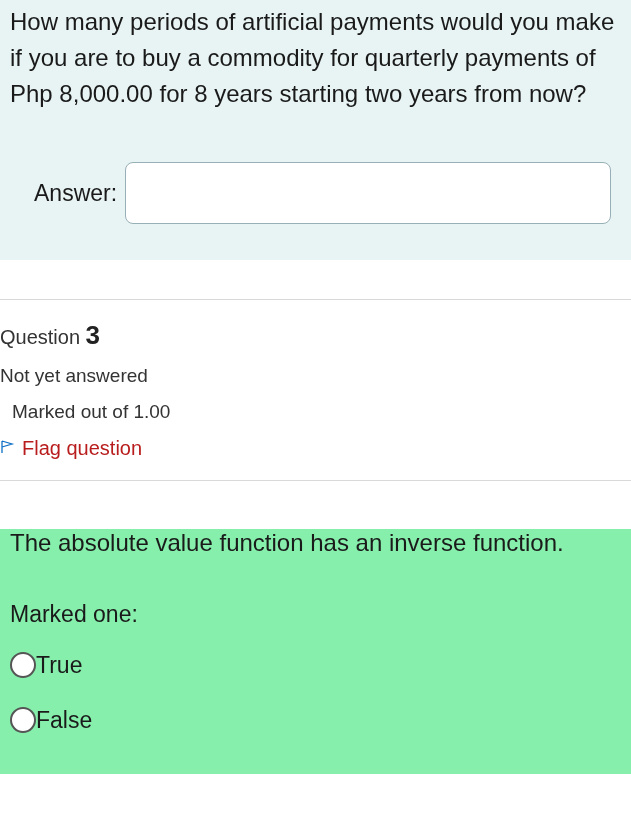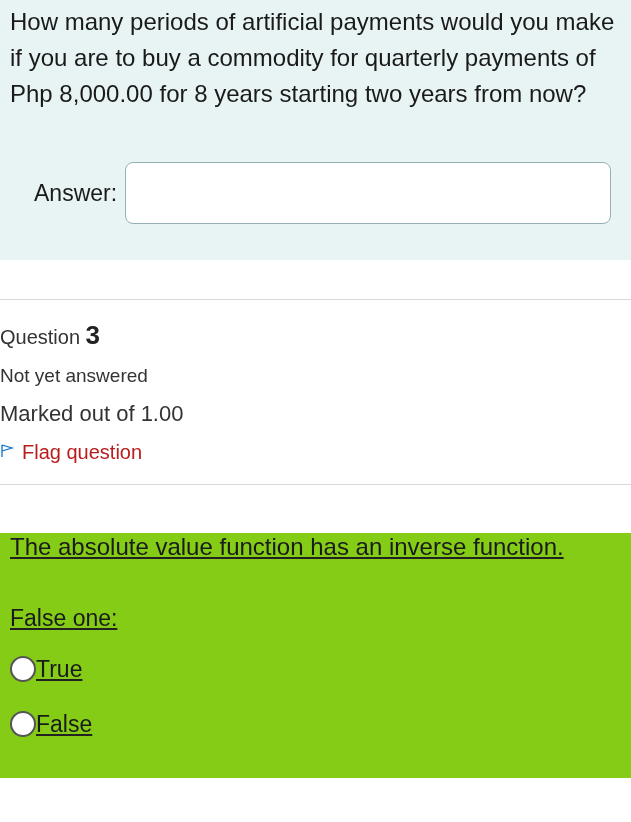--- a/index.html
+++ b/index.html
@@ -7,26 +7,26 @@
     .q1 { background: #e8f4f4; padding: 4px 10px 36px 10px; }
     .q1-text { font-size: 24px; line-height: 1.5; color: #1a1a1a; }
     .answer-row { margin-top: 50px; display: flex; align-items: center; gap: 8px; margin-left: 24px; }
     .answer-label { font-size: 23px; color: #1a1a1a; }
     .answer-input { flex: 1; max-width: 486px; height: 62px; border: 1px solid #97b0b6; border-radius: 8px; font-size: 18px; padding: 0 12px; background: #fff; }
     .divider { height: 40px; background: #fff; border-bottom: 1px solid #d9d9d9; }
     .q3-header { padding: 20px 10px 20px 0; border-bottom: 1px solid #d9d9d9; background: #fff; }
     .q3-title { font-size: 20px; color: #333; }
     .q3-num { font-size: 26px; font-weight: 600; color: #222; }
     .q3-status { font-size: 19px; color: #333; margin-top: 14px; }
-    .q3-marks { font-size: 22px; color: #333; margin-top: 14px; }
+    .q3-marks { font-size: 19px; color: #333; margin-top: 14px; margin-left: 12px; }
     .flag-row { margin-top: 14px; display: flex; align-items: center; gap: 6px; }
     .flag-icon { display: inline-block; }
     .flag-text { font-size: 20px; color: #b91c1c; }
     .spacer2 { height: 48px; background: #fff; }
-    .q3-body { padding: 0 10px 40px 10px; background: #84cc16; text-decoration: underline; }
+    .q3-body { padding: 0 10px 40px 10px; background: #86efac; }
     .q3-question { font-size: 24px; color: #1a1a1a; }
     .select-label { font-size: 23px; color: #1a1a1a; margin-top: 44px; }
     .opt-row { display: flex; align-items: flex-start; gap: 0; margin-top: 24px; }
     .opt-row + .opt-row { margin-top: 28px; }
     .radio { width: 26px; height: 26px; border: 2px solid #555; border-radius: 50%; background: #fff; flex-shrink: 0; }
     .opt-label { font-size: 23px; color: #1a1a1a; }
   </style>
 </head>
 <body>
 
@@ -53,21 +53,21 @@
         </svg>
     </span>
     <span class="flag-text">Flag question</span>
   </div>
 </div>
 
 <div class="spacer2"></div>
 
 <div class="q3-body">
   <div class="q3-question">The absolute value function has an inverse function.</div>
-  <div class="select-label">False one:</div>
+  <div class="select-label">Marked one:</div>
   <div class="opt-row">
     <span class="radio"></span>
     <span class="opt-label">True</span>
   </div>
   <div class="opt-row">
     <span class="radio"></span>
     <span class="opt-label">False</span>
   </div>
 </div>
 

